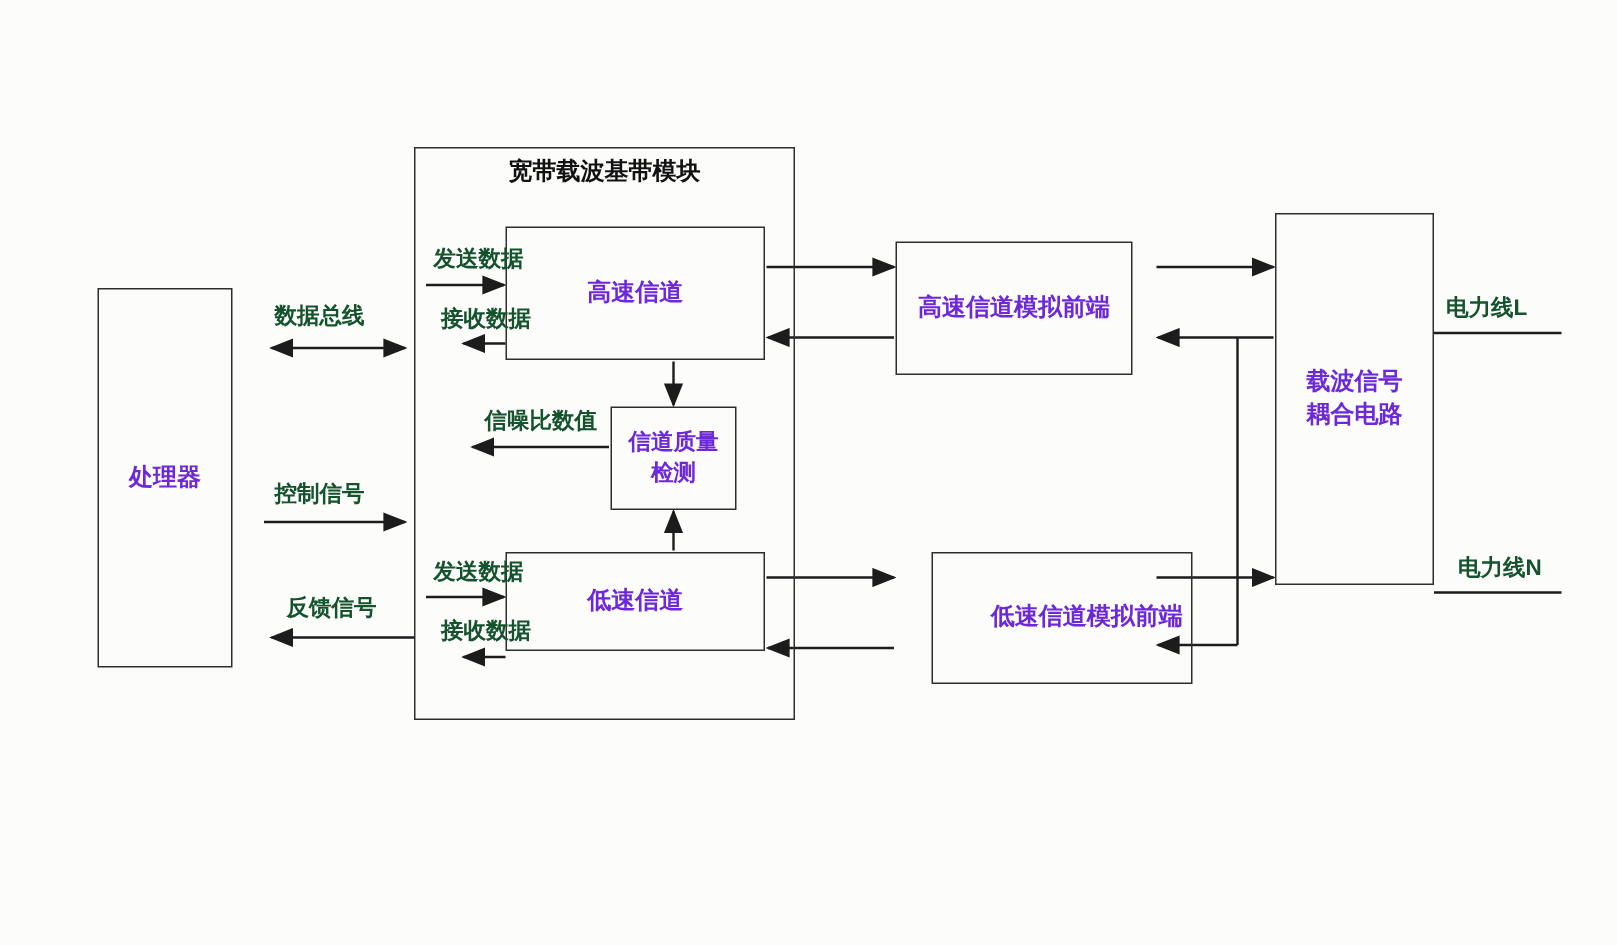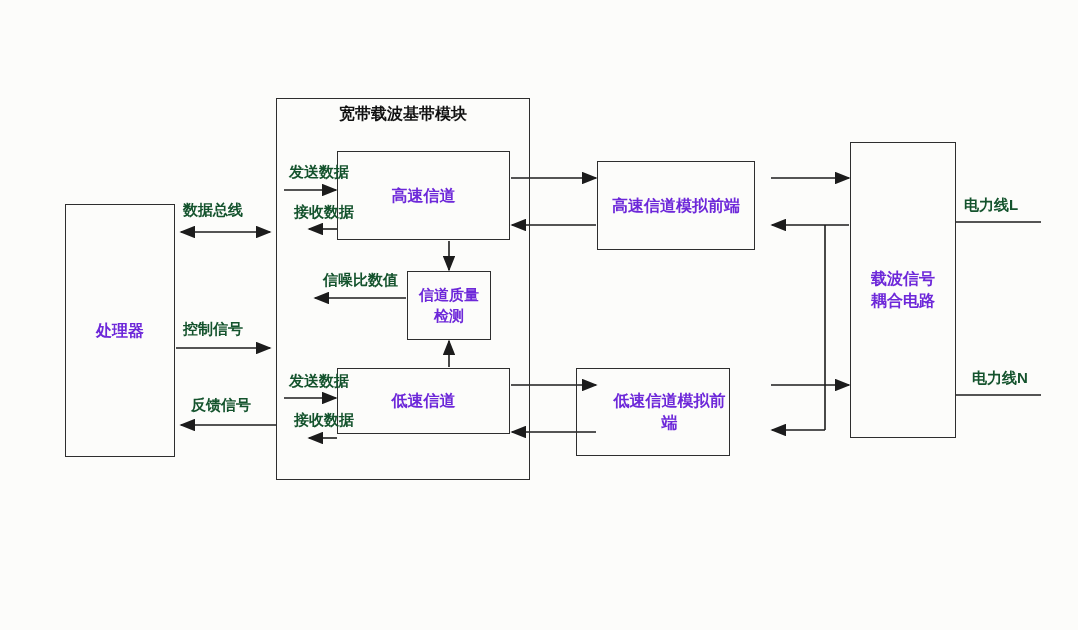--- a/index.html
+++ b/index.html
@@ -95,46 +95,46 @@
       <line x1="771" y1="385" x2="849" y2="385" marker-end="url(#ah)"></line>
 
       <line x1="956" y1="222" x2="1041" y2="222"></line>
       <line x1="956" y1="395" x2="1041" y2="395"></line>
     </g>
   </svg>
 
   <div class="frame" style="left:276px; top:98px; width:254px; height:382px;"></div>
   <div class="frame-title" style="left:276px; top:104px; width:254px;">宽带载波基带模块</div>
 
-  <div class="box" style="left:65px; top:204px; width:110px; height:253px;">
+  <div class="box" style="left:65px; top:192px; width:90px; height:253px;">
     <span>处理器</span>
   </div>
 
   <div class="box" style="left:337px; top:151px; width:173px; height:89px;">
     <span>高速信道</span>
   </div>
 
   <div class="box small-node" style="left:407px; top:271px; width:84px; height:69px;">
     <span>信道质量</span>
     <span>检测</span>
   </div>
 
   <div class="box" style="left:337px; top:368px; width:173px; height:66px;">
     <span>低速信道</span>
   </div>
 
   <div class="box" style="left:597px; top:161px; width:158px; height:89px;">
     <span>高速信道模拟前端</span>
   </div>
 
-  <div class="box" style="left:576px; top:368px; width:154px; height:88px;padding-left:33px;">
+  <div class="box" style="left:621px; top:368px; width:174px; height:88px;padding-left:33px;">
     <span>低速信道模拟前端</span>
   </div>
 
-  <div class="box" style="left:850px; top:142px; width:106px; height:296px;">
+  <div class="box" style="left:850px; top:142px; width:106px; height:248px;">
     <span>载波信号</span>
     <span>耦合电路</span>
   </div>
 
   <div class="lbl" style="left:183px; top:201px;">数据总线</div>
   <div class="lbl" style="left:183px; top:320px;">控制信号</div>
   <div class="lbl" style="left:191px; top:396px;">反馈信号</div>
 
   <div class="lbl" style="left:289px; top:163px;">发送数据</div>
   <div class="lbl" style="left:294px; top:203px;">接收数据</div>

